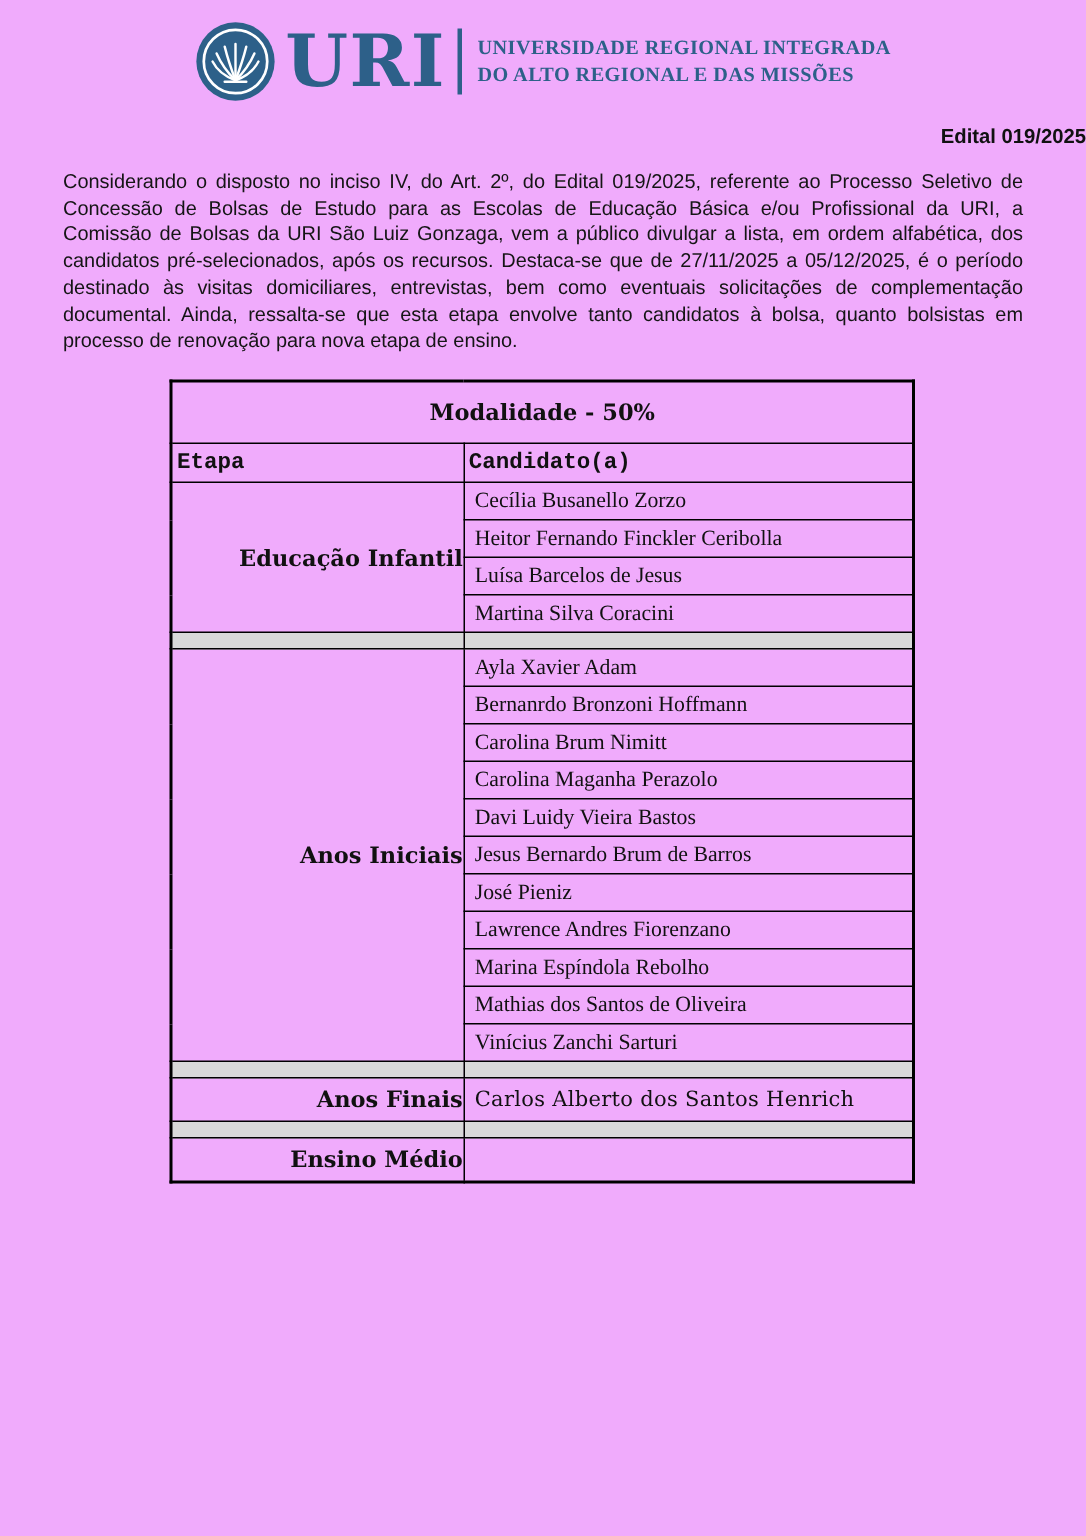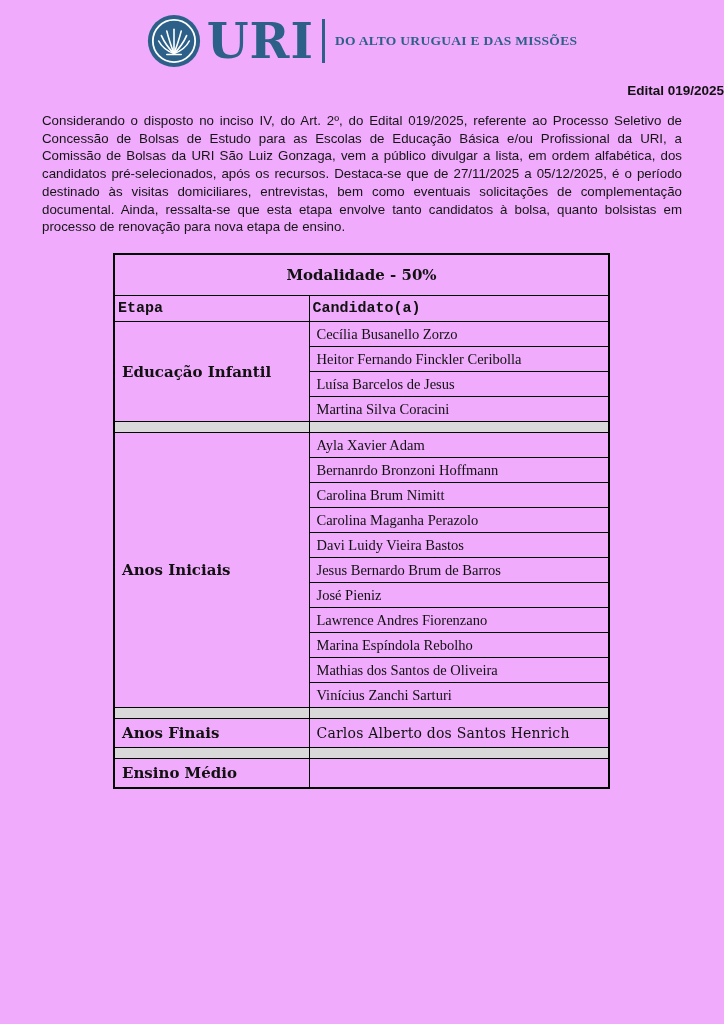--- a/index.html
+++ b/index.html
@@ -95,20 +95,21 @@
     font-size:15px;
     text-align:left;
     padding-left:3px;
     height:26px;
   }
   td.etapa{
     font-family:"DejaVu Serif",serif;
     font-weight:bold;
     font-size:15px;
     padding-left:7px;
+    text-align:right;
   }
   td.candidate{
     font-family:"Liberation Serif",serif;
     font-size:14.5px;
     padding-left:7px;
     height:25px;
   }
   td.candidate.wide-serif{
     font-family:"DejaVu Serif",serif;
     font-size:14px;
@@ -137,21 +138,22 @@
         <path d="M30 44 C24 38 19 31 16 24"></path>
         <path d="M30 44 C36 38 41 31 44 24"></path>
         <path d="M30 44 C22 41 16 36 13 30"></path>
         <path d="M30 44 C38 41 44 36 47 30"></path>
         <path d="M22 45 L38 45"></path>
       </g>
     </svg>
     <span class="uri-acronym">URI</span>
     <span class="logo-divider"></span>
     <div class="logo-text">
-      <div>DO ALTO URUGUAI E DAS MISSÕES</div>
+      <div>UNIVERSIDADE REGIONAL INTEGRADA</div>
+      <div>DO ALTO REGIONAL E DAS MISSÕES</div>
     </div>
   </header>
 
   <div class="title2">Edital 019/2025</div>
 
   <p class="intro">Considerando o disposto no inciso IV, do Art. 2º, do Edital 019/2025, referente ao Processo Seletivo de Concessão de Bolsas de Estudo para as Escolas de Educação Básica e/ou Profissional da URI, a Comissão de Bolsas da URI São Luiz Gonzaga, vem a público divulgar a lista, em ordem alfabética, dos candidatos pré-selecionados, após os recursos. Destaca-se que de 27/11/2025 a 05/12/2025, é o período destinado às visitas domiciliares, entrevistas, bem como eventuais solicitações de complementação documental. Ainda, ressalta-se que esta etapa envolve tanto candidatos à bolsa, quanto bolsistas em processo de renovação para nova etapa de ensino.</p>
 
   <table class="results">
     <colgroup>
         <col class="c1">

